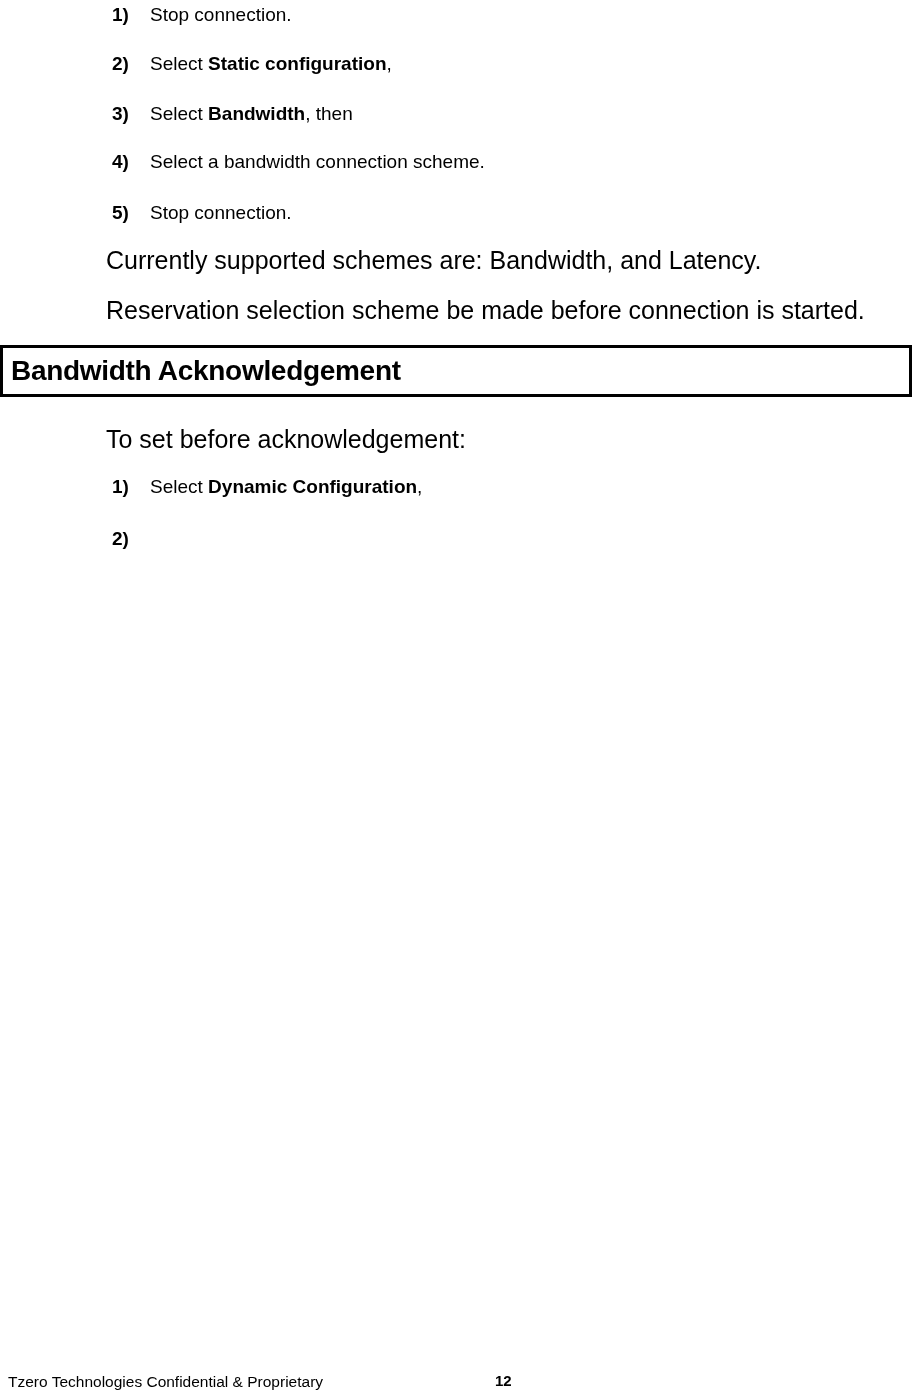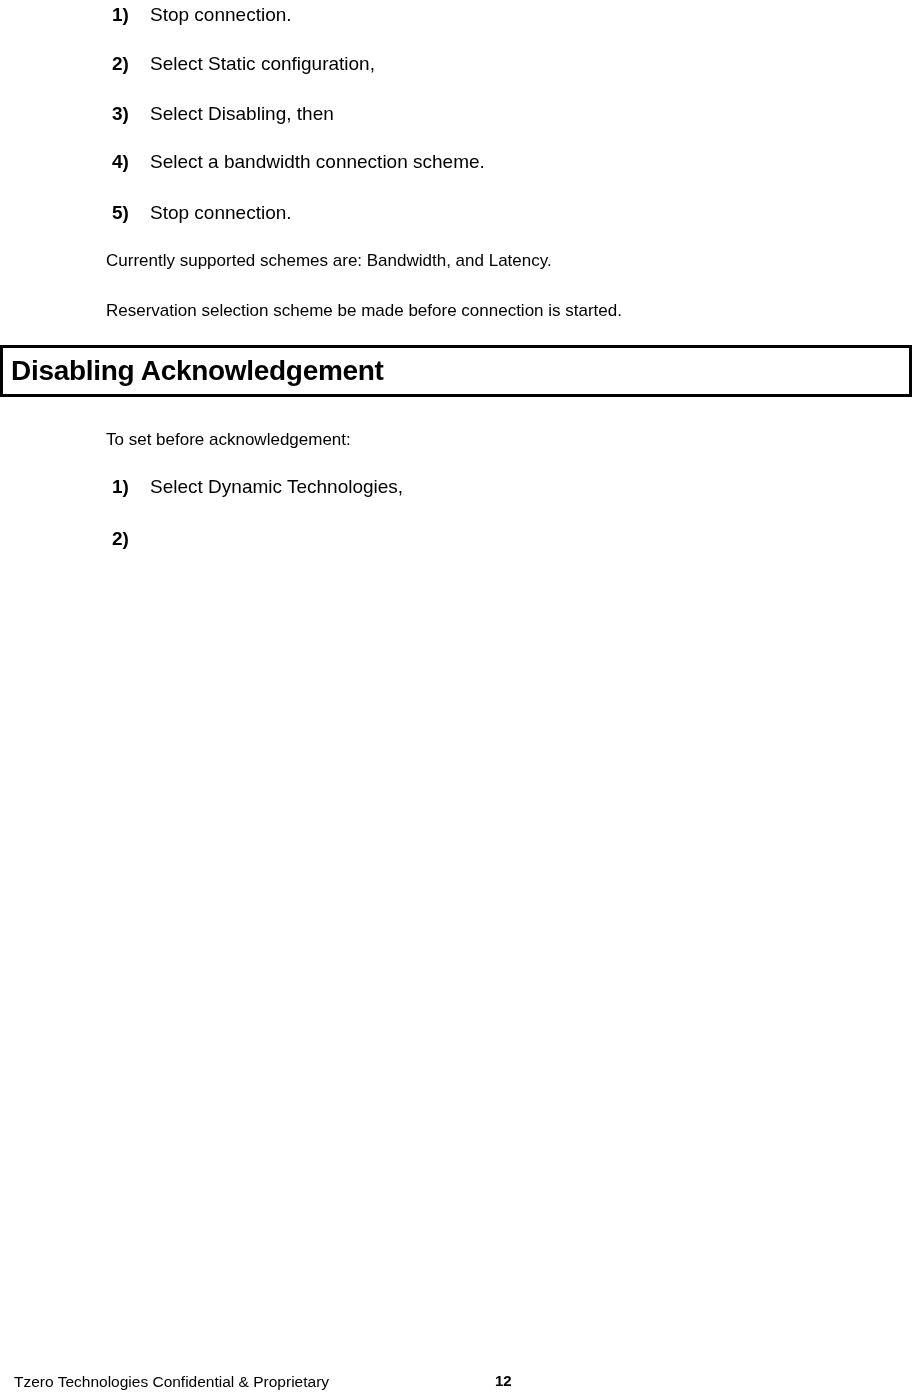--- a/index.html
+++ b/index.html
@@ -23,26 +23,26 @@
     font-size: 19px;
     line-height: 23px;
     white-space: nowrap;
   }
   .step .num {
     font-weight: bold;
     flex: 0 0 38px;
     width: 38px;
   }
   .step .txt b {
-    font-weight: normal;
+    font-weight: bold;
   }
   .para {
     position: absolute;
     left: 106px;
-    font-size: 17px;
+    font-size: 25px;
     line-height: 23px;
     white-space: nowrap;
   }
   .heading-box {
     position: absolute;
     top: 345px;
     left: 0;
     width: 912px;
     height: 52px;
     box-sizing: border-box;
@@ -52,21 +52,21 @@
     padding-left: 8px;
   }
   .heading-text {
     font-size: 28px;
     font-weight: bold;
     letter-spacing: -0.3px;
     white-space: nowrap;
   }
   .footer-left {
     position: absolute;
-    left: 14px;
+    left: 8px;
     top: 1372px;
     font-size: 15.5px;
     line-height: 19px;
     white-space: nowrap;
   }
   .page-num {
     position: absolute;
     left: 495px;
     top: 1370px;
     font-size: 15px;
@@ -82,43 +82,43 @@
   <div class="step" style="top:3px">
     <span class="num">1)</span>
     <span class="txt"><span>Stop connection.</span><b></b><span></span></span>
   </div>
   <div class="step" style="top:52px">
     <span class="num">2)</span>
     <span class="txt"><span>Select </span><b>Static configuration</b><span>,</span></span>
   </div>
   <div class="step" style="top:102px">
     <span class="num">3)</span>
-    <span class="txt"><span>Select </span><b>Disabling</b><span>, then</span></span>
+    <span class="txt"><span>Select </span><b>Bandwidth</b><span>, then</span></span>
   </div>
   <div class="step" style="top:150px">
     <span class="num">4)</span>
     <span class="txt"><span>Select a bandwidth connection scheme.</span><b></b><span></span></span>
   </div>
   <div class="step" style="top:201px">
     <span class="num">5)</span>
     <span class="txt"><span>Stop connection.</span><b></b><span></span></span>
   </div>
 
   <div class="para" style="top:249px">Currently supported schemes are: Bandwidth, and Latency.</div>
   <div class="para" style="top:299px">Reservation selection scheme be made before connection is started.</div>
 
   <div class="heading-box">
-    <span class="heading-text">Disabling Acknowledgement</span>
+    <span class="heading-text">Bandwidth Acknowledgement</span>
   </div>
 
   <div class="para" style="top:428px">To set before acknowledgement:</div>
 
   <div class="step" style="top:475px">
     <span class="num">1)</span>
-    <span class="txt"><span>Select </span><b>Dynamic Technologies</b><span>,</span></span>
+    <span class="txt"><span>Select </span><b>Dynamic Configuration</b><span>,</span></span>
   </div>
   <div class="step" style="top:527px">
     <span class="num">2)</span>
   </div>
 
   <div class="footer-left">Tzero Technologies Confidential &amp; Proprietary</div>
   <div class="page-num">12</div>
 
 </div>
 

